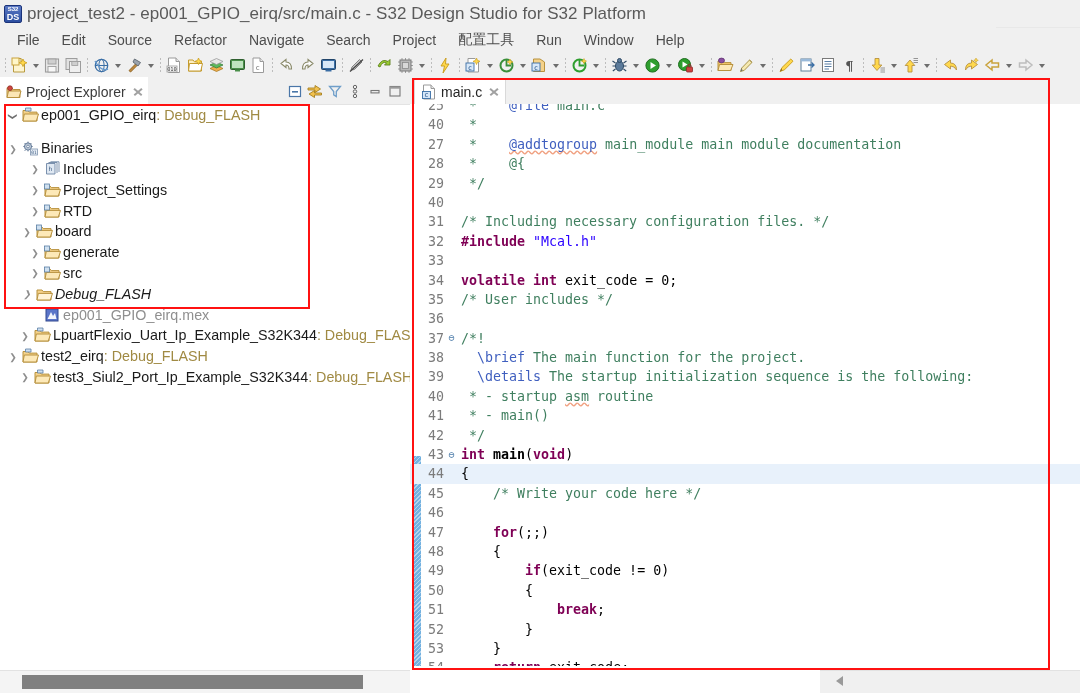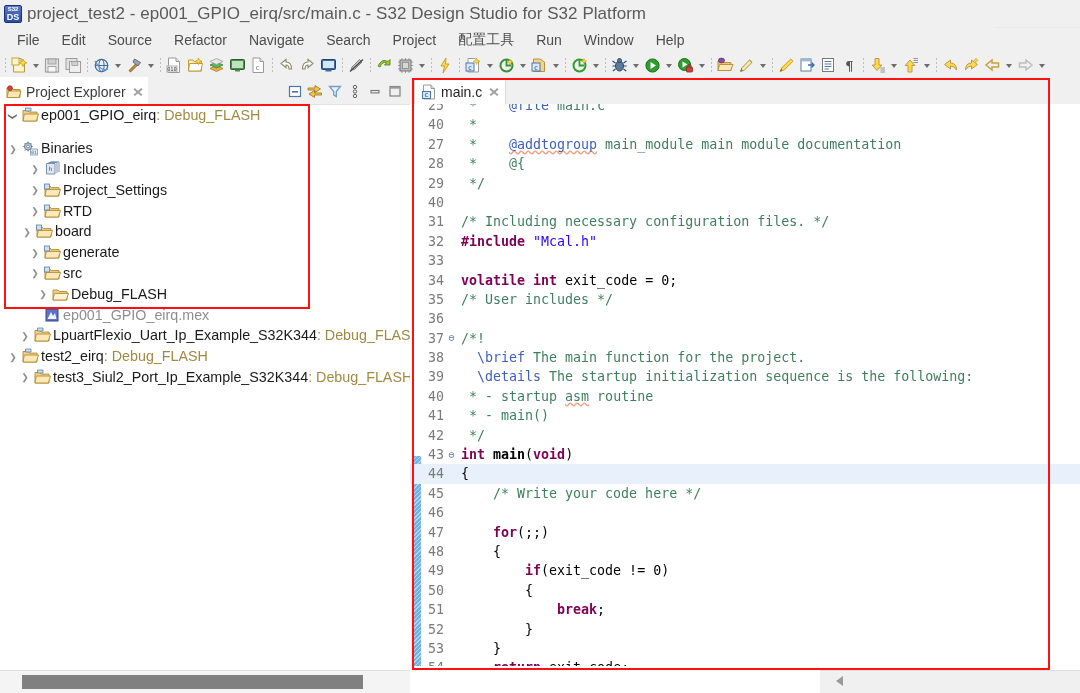--- a/index.html
+++ b/index.html
@@ -760,21 +760,21 @@
           </div>
           <div class="tree-row" style="padding-left: 26px;">
             <span class="twisty tw-right"></span>
             <span class="node-icon"><svg width="17" height="16" viewBox="0 0 17 16">
                 <path d="M1 4 L6 4 L7.3 5.6 L15 5.6 L15 14 L1 14 Z" fill="#f5d28a" stroke="#b8923f" stroke-width="1"></path>
                 <path d="M2.3 7.4 L16.5 7.4 L14.3 14 L1 14 Z" fill="#fde9b8" stroke="#b8923f" stroke-width="1"></path>
                 <rect x="0.5" y="2" width="5" height="5" fill="#cfe0f0" stroke="#5a7fa5" stroke-width="0.8"></rect>
               </svg></span>
             <span class="node-label">src</span>
           </div>
-          <div class="tree-row" style="padding-left: 34px;">
+          <div class="tree-row" style="padding-left: 18px; font-style: italic;">
             <span class="twisty tw-right"></span>
             <span class="node-icon"><svg width="17" height="16" viewBox="0 0 17 16">
                 <path d="M1 4 L6 4 L7.3 5.6 L15 5.6 L15 14 L1 14 Z" fill="#f5d28a" stroke="#b8923f" stroke-width="1"></path>
                 <path d="M2.3 7.4 L16.5 7.4 L14.3 14 L1 14 Z" fill="#fff3d6" stroke="#b8923f" stroke-width="1"></path>
               </svg></span>
             <span class="node-label">Debug_FLASH</span>
           </div>
           <div class="tree-row" style="padding-left: 26px;">
             <span class="twisty "></span>
             <span class="node-icon"><svg width="17" height="16" viewBox="0 0 17 16">

